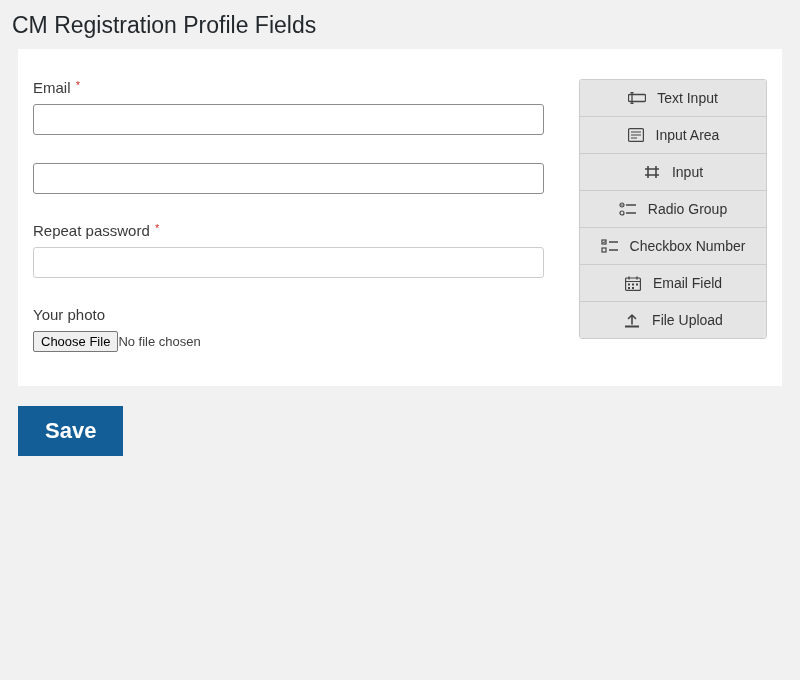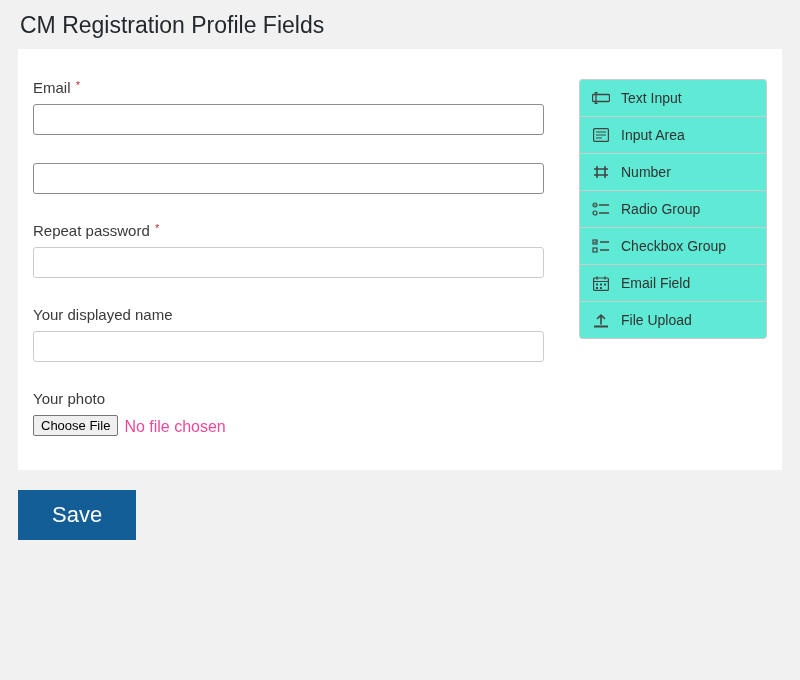--- a/index.html
+++ b/index.html
@@ -9,21 +9,21 @@
       color: #333;
       font-size: 14px;
       width: 800px;
       height: 680px;
       overflow: hidden;
     }
     .page-title {
       font-size: 23px;
       font-weight: 400;
       color: #23282d;
-      padding: 12px 18px 10px 20px;
+      padding: 12px 18px 10px 12px;
     }
     .panel {
       background: #fff;
       margin: 0 18px;
       padding: 30px 15px 30px 15px;
       position: relative;
       display: flex;
       gap: 35px;
     }
     .form-area {
@@ -57,73 +57,75 @@
     }
     .text-input.disabled-look {
       border: 1px solid #ccc;
       background: #fff;
     }
     .file-row {
       margin-bottom: 4px;
     }
     .file-control {
       display: inline-flex;
-      align-items: flex-end;
-      gap: 6px;
+      align-items: center;
+      gap: 0;
     }
     .file-btn {
       font-family: Arial, sans-serif;
       font-size: 13px;
       padding: 2px 7px;
       background: #efefef;
       border: 1px solid #767676;
       border-radius: 2px;
       cursor: pointer;
     }
     .file-status {
-      font-size: 16px;
-      color: #ec4899;
+      font-size: 13px;
+      color: #404040;
     }
     .side-palette {
       width: 188px;
       flex-shrink: 0;
       border: 1px solid #ccc;
       border-radius: 3px;
       overflow: hidden;
       align-self: flex-start;
     }
     .palette-item {
       display: flex;
       align-items: center;
       gap: 11px;
       padding: 10px 12px;
       border-bottom: 1px solid #ccc;
       cursor: pointer;
-      background: #5eead4;
+      background: #e5e5e5;
       font-size: 14px;
       color: #333;
+      justify-content: center;
     }
     .palette-item:last-child { border-bottom: none; }
     .picon {
       width: 18px;
       height: 16px;
       flex-shrink: 0;
       display: inline-flex;
       align-items: center;
       justify-content: center;
     }
     .picon svg { display: block; }
     .save-btn {
       margin: 20px 18px 0 18px;
       background: #135e96;
       color: #fff;
       border: none;
       font-size: 22px;
-      padding: 12px 34px;
+      padding: 12px 27px;
       cursor: pointer;
+      font-weight: bold;
     }
   </style>
 </head>
 <body>
 
 
 
 <h1 class="page-title">CM Registration Profile Fields</h1>
 
 <div class="panel">
@@ -143,26 +145,20 @@
 
     <div class="field-row">
       <label class="field-label">
         <span>Repeat password</span>
         <span class="req">*</span>
       </label>
       <input class="text-input disabled-look" type="password" style="">
     </div>
 
 
-    <div class="field-row">
-      <label class="field-label">
-        <span>Your displayed name</span>
-      </label>
-      <input class="text-input disabled-look" type="text" style="">
-    </div>
 
     <div class="field-row file-row">
       <label class="field-label">
         <span>Your photo</span>
       </label>
       <div class="file-control">
         <button type="button" class="file-btn">Choose File</button>
         <span class="file-status">No file chosen</span>
       </div>
     </div>
@@ -194,21 +190,21 @@
       </span>
       <span>Input Area</span>
     </div>
 
     <div class="palette-item">
       <span class="picon">
         <svg width="16" height="16" viewBox="0 0 16 16">
             <path d="M4 2 L4 14 M12 2 L12 14 M1 5 L15 5 M1 11 L15 11" stroke="#444" stroke-width="1.6" fill="none"></path>
           </svg>
       </span>
-      <span>Number</span>
+      <span>Input</span>
     </div>
 
 
     <div class="palette-item">
       <span class="picon">
         <svg width="18" height="14" viewBox="0 0 18 14">
             <circle cx="3" cy="3" r="2" fill="none" stroke="#444" stroke-width="1.2"></circle>
             <circle cx="3" cy="3" r="0.8" fill="#444"></circle>
             <line x1="7" y1="3" x2="17" y2="3" stroke="#444" stroke-width="1.4"></line>
             <circle cx="3" cy="11" r="2" fill="none" stroke="#444" stroke-width="1.2"></circle>
@@ -221,21 +217,21 @@
     <div class="palette-item">
       <span class="picon">
         <svg width="18" height="14" viewBox="0 0 18 14">
             <rect x="1" y="1" width="4" height="4" fill="none" stroke="#444" stroke-width="1.2"></rect>
             <path d="M1.8 3 L2.8 4 L4.5 1.8" fill="none" stroke="#444" stroke-width="1"></path>
             <line x1="8" y1="3" x2="17" y2="3" stroke="#444" stroke-width="1.4"></line>
             <rect x="1" y="9" width="4" height="4" fill="none" stroke="#444" stroke-width="1.2"></rect>
             <line x1="8" y1="11" x2="17" y2="11" stroke="#444" stroke-width="1.4"></line>
           </svg>
       </span>
-      <span>Checkbox Group</span>
+      <span>Checkbox Number</span>
     </div>
 
     <div class="palette-item">
       <span class="picon">
         <svg width="16" height="15" viewBox="0 0 16 15">
             <rect x="0.6" y="2" width="14.8" height="12.4" rx="1" fill="none" stroke="#444" stroke-width="1.2"></rect>
             <line x1="0.6" y1="5.5" x2="15.4" y2="5.5" stroke="#444" stroke-width="1.2"></line>
             <line x1="4" y1="0.5" x2="4" y2="3.5" stroke="#444" stroke-width="1.4"></line>
             <line x1="12" y1="0.5" x2="12" y2="3.5" stroke="#444" stroke-width="1.4"></line>
             <rect x="3" y="7.5" width="2" height="2" fill="#444"></rect>

